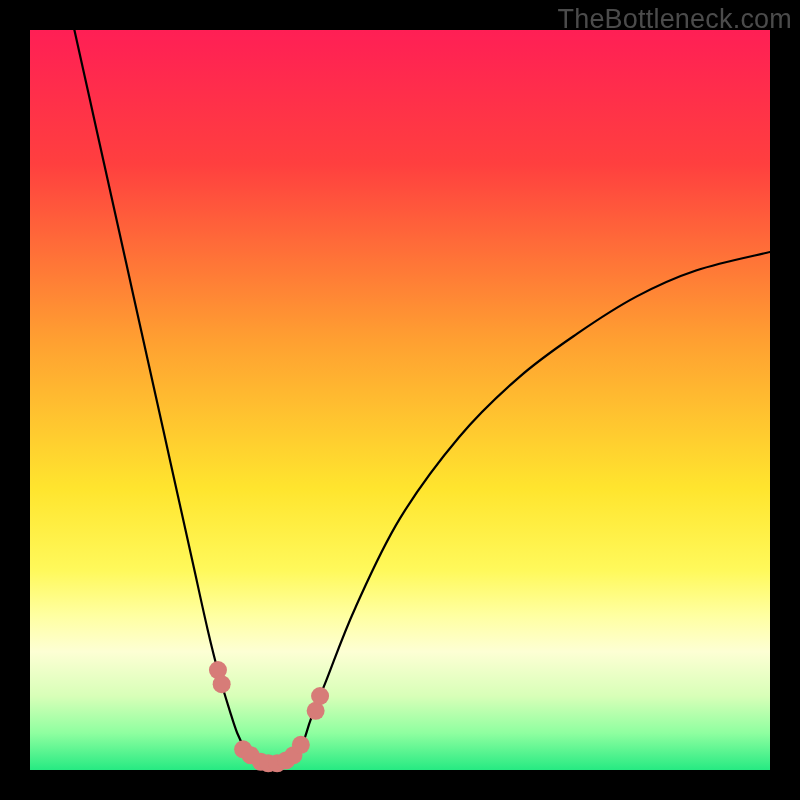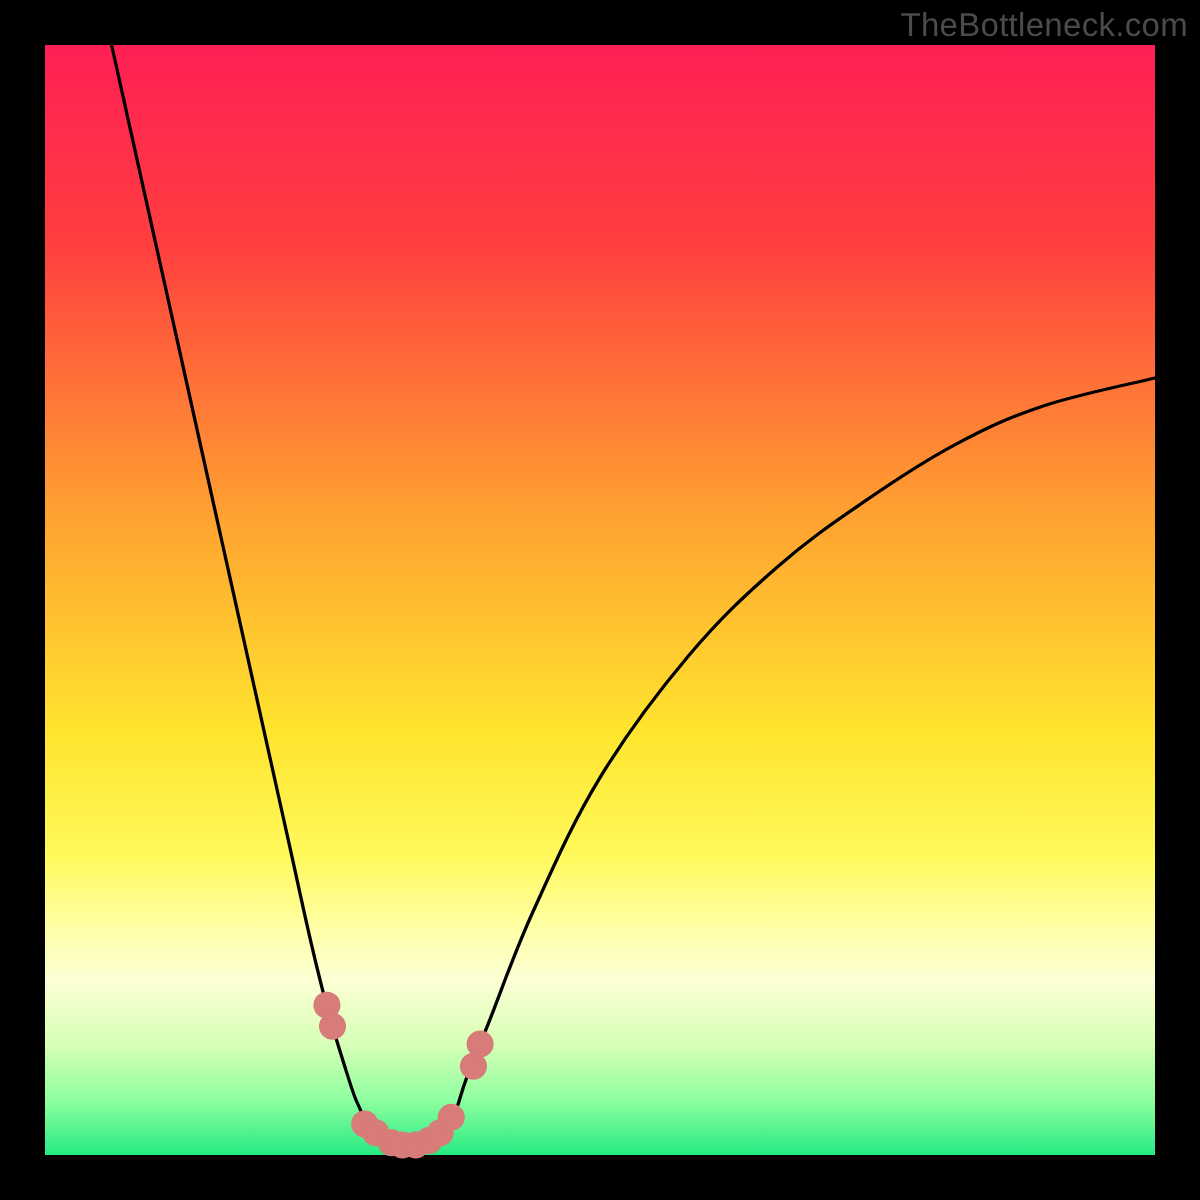--- a/index.html
+++ b/index.html
@@ -35,21 +35,21 @@
     position: absolute;
     left: 0; top: 0;
     width: 100%;
     height: 100%;
   }
   .watermark {
     position: absolute;
     top: 4px;
     right: 8px;
     color: #4b4b4b;
-    font-size: 22px;
+    font-size: 27px;
     font-weight: 500;
     letter-spacing: 0.2px;
     z-index: 10;
     user-select: none;
   }
   svg.overlay {
     position: absolute;
     left: 0; top: 0;
     width: 100%;
     height: 100%;

